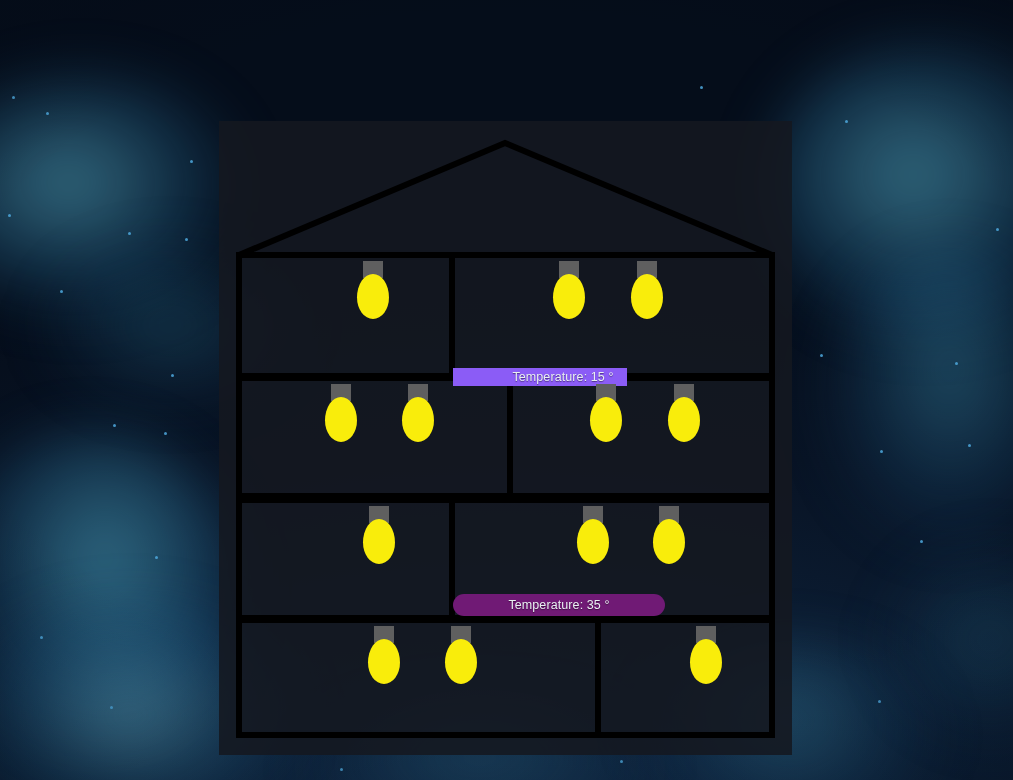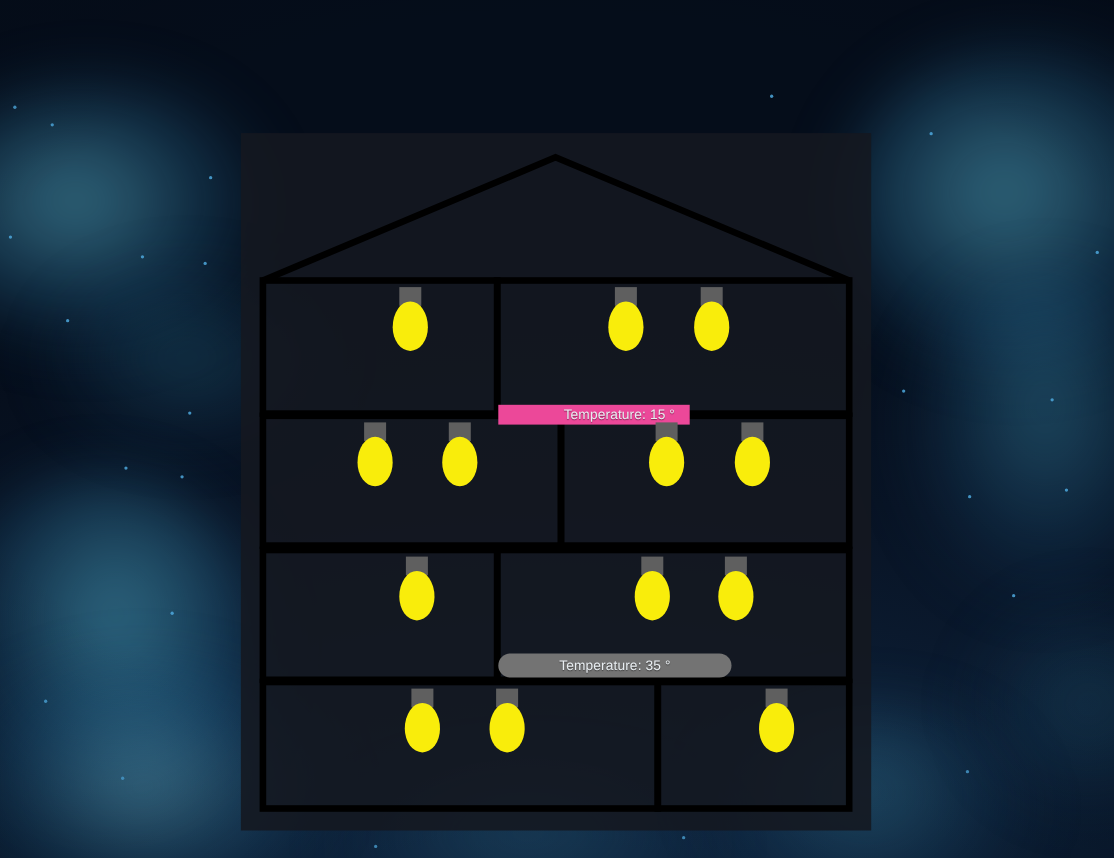--- a/index.html
+++ b/index.html
@@ -170,21 +170,21 @@
         </div>
         <div style="position: absolute; left: 233px; top: 134px; width: 320px; height: 121px;">
           <div class="bulb" style="left: 101px; top: 6px; width: 32px; height: 60px;">
             <div class="bulb-socket"></div>
             <div class="bulb-glass"></div>
           </div>
           <div class="bulb" style="left: 179px; top: 6px; width: 32px; height: 60px;">
             <div class="bulb-socket"></div>
             <div class="bulb-glass"></div>
           </div>
-          <div class="temp-bar" style="left: 1px; top: 113px; width: 174px; height: 18px; background: #ec4899; padding-left: 46px;">
+          <div class="temp-bar" style="left: 1px; top: 113px; width: 174px; height: 18px; background: #8b5cf6; padding-left: 46px;">
             <span>Temperature: 15 °</span>
           </div>
         </div>
         <div style="position: absolute; left: 20px; top: 257px; width: 271px; height: 118px;">
           <div class="bulb" style="left: 86px; top: 6px; width: 32px; height: 60px;">
             <div class="bulb-socket"></div>
             <div class="bulb-glass"></div>
           </div>
           <div class="bulb" style="left: 163px; top: 6px; width: 32px; height: 60px;">
             <div class="bulb-socket"></div>
@@ -209,21 +209,21 @@
         </div>
         <div style="position: absolute; left: 233px; top: 379px; width: 320px; height: 118px;">
           <div class="bulb" style="left: 125px; top: 6px; width: 32px; height: 60px;">
             <div class="bulb-socket"></div>
             <div class="bulb-glass"></div>
           </div>
           <div class="bulb" style="left: 201px; top: 6px; width: 32px; height: 60px;">
             <div class="bulb-socket"></div>
             <div class="bulb-glass"></div>
           </div>
-          <div class="temp-bar" style="left: 1px; top: 94px; width: 212px; height: 22px; background: #737373; border-radius: 11px;">
+          <div class="temp-bar" style="left: 1px; top: 94px; width: 212px; height: 22px; background: #701a75; border-radius: 11px;">
             <span>Temperature: 35 °</span>
           </div>
         </div>
         <div style="position: absolute; left: 20px; top: 499px; width: 359px; height: 115px;">
           <div class="bulb" style="left: 129px; top: 6px; width: 32px; height: 60px;">
             <div class="bulb-socket"></div>
             <div class="bulb-glass"></div>
           </div>
           <div class="bulb" style="left: 206px; top: 6px; width: 32px; height: 60px;">
             <div class="bulb-socket"></div>

